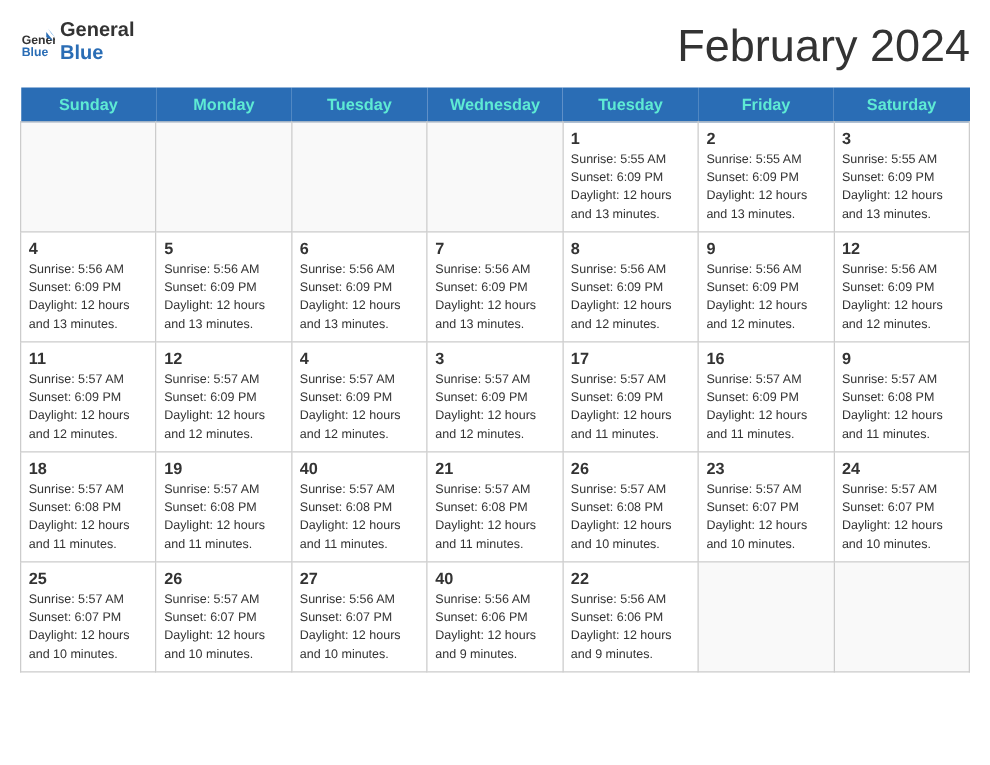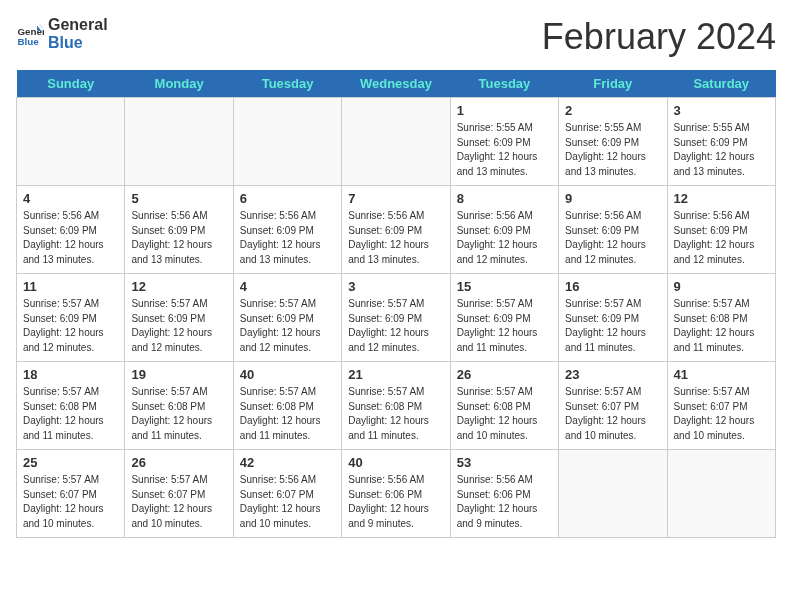--- a/index.html
+++ b/index.html
@@ -208,21 +208,21 @@
 and 12 minutes.</div>
         </td>
         <td>
           <span class="day-num">3</span>
           <div class="day-info" style="white-space: pre-line;">Sunrise: 5:57 AM
 Sunset: 6:09 PM
 Daylight: 12 hours
 and 12 minutes.</div>
         </td>
         <td>
-          <span class="day-num">15</span>
+          <span class="day-num">17</span>
           <div class="day-info" style="white-space: pre-line;">Sunrise: 5:57 AM
 Sunset: 6:09 PM
 Daylight: 12 hours
 and 11 minutes.</div>
         </td>
         <td>
           <span class="day-num">16</span>
           <div class="day-info" style="white-space: pre-line;">Sunrise: 5:57 AM
 Sunset: 6:09 PM
 Daylight: 12 hours
@@ -273,21 +273,21 @@
 and 10 minutes.</div>
         </td>
         <td>
           <span class="day-num">23</span>
           <div class="day-info" style="white-space: pre-line;">Sunrise: 5:57 AM
 Sunset: 6:07 PM
 Daylight: 12 hours
 and 10 minutes.</div>
         </td>
         <td>
-          <span class="day-num">41</span>
+          <span class="day-num">24</span>
           <div class="day-info" style="white-space: pre-line;">Sunrise: 5:57 AM
 Sunset: 6:07 PM
 Daylight: 12 hours
 and 10 minutes.</div>
         </td>
       </tr>
       <tr>
         <td>
           <span class="day-num">25</span>
           <div class="day-info" style="white-space: pre-line;">Sunrise: 5:57 AM
@@ -296,35 +296,35 @@
 and 10 minutes.</div>
         </td>
         <td>
           <span class="day-num">26</span>
           <div class="day-info" style="white-space: pre-line;">Sunrise: 5:57 AM
 Sunset: 6:07 PM
 Daylight: 12 hours
 and 10 minutes.</div>
         </td>
         <td>
-          <span class="day-num">42</span>
+          <span class="day-num">27</span>
           <div class="day-info" style="white-space: pre-line;">Sunrise: 5:56 AM
 Sunset: 6:07 PM
 Daylight: 12 hours
 and 10 minutes.</div>
         </td>
         <td>
           <span class="day-num">40</span>
           <div class="day-info" style="white-space: pre-line;">Sunrise: 5:56 AM
 Sunset: 6:06 PM
 Daylight: 12 hours
 and 9 minutes.</div>
         </td>
         <td>
-          <span class="day-num">53</span>
+          <span class="day-num">22</span>
           <div class="day-info" style="white-space: pre-line;">Sunrise: 5:56 AM
 Sunset: 6:06 PM
 Daylight: 12 hours
 and 9 minutes.</div>
         </td>
         <td class="empty"></td>
         <td class="empty"></td>
       </tr>
     </tbody>
 </table>

